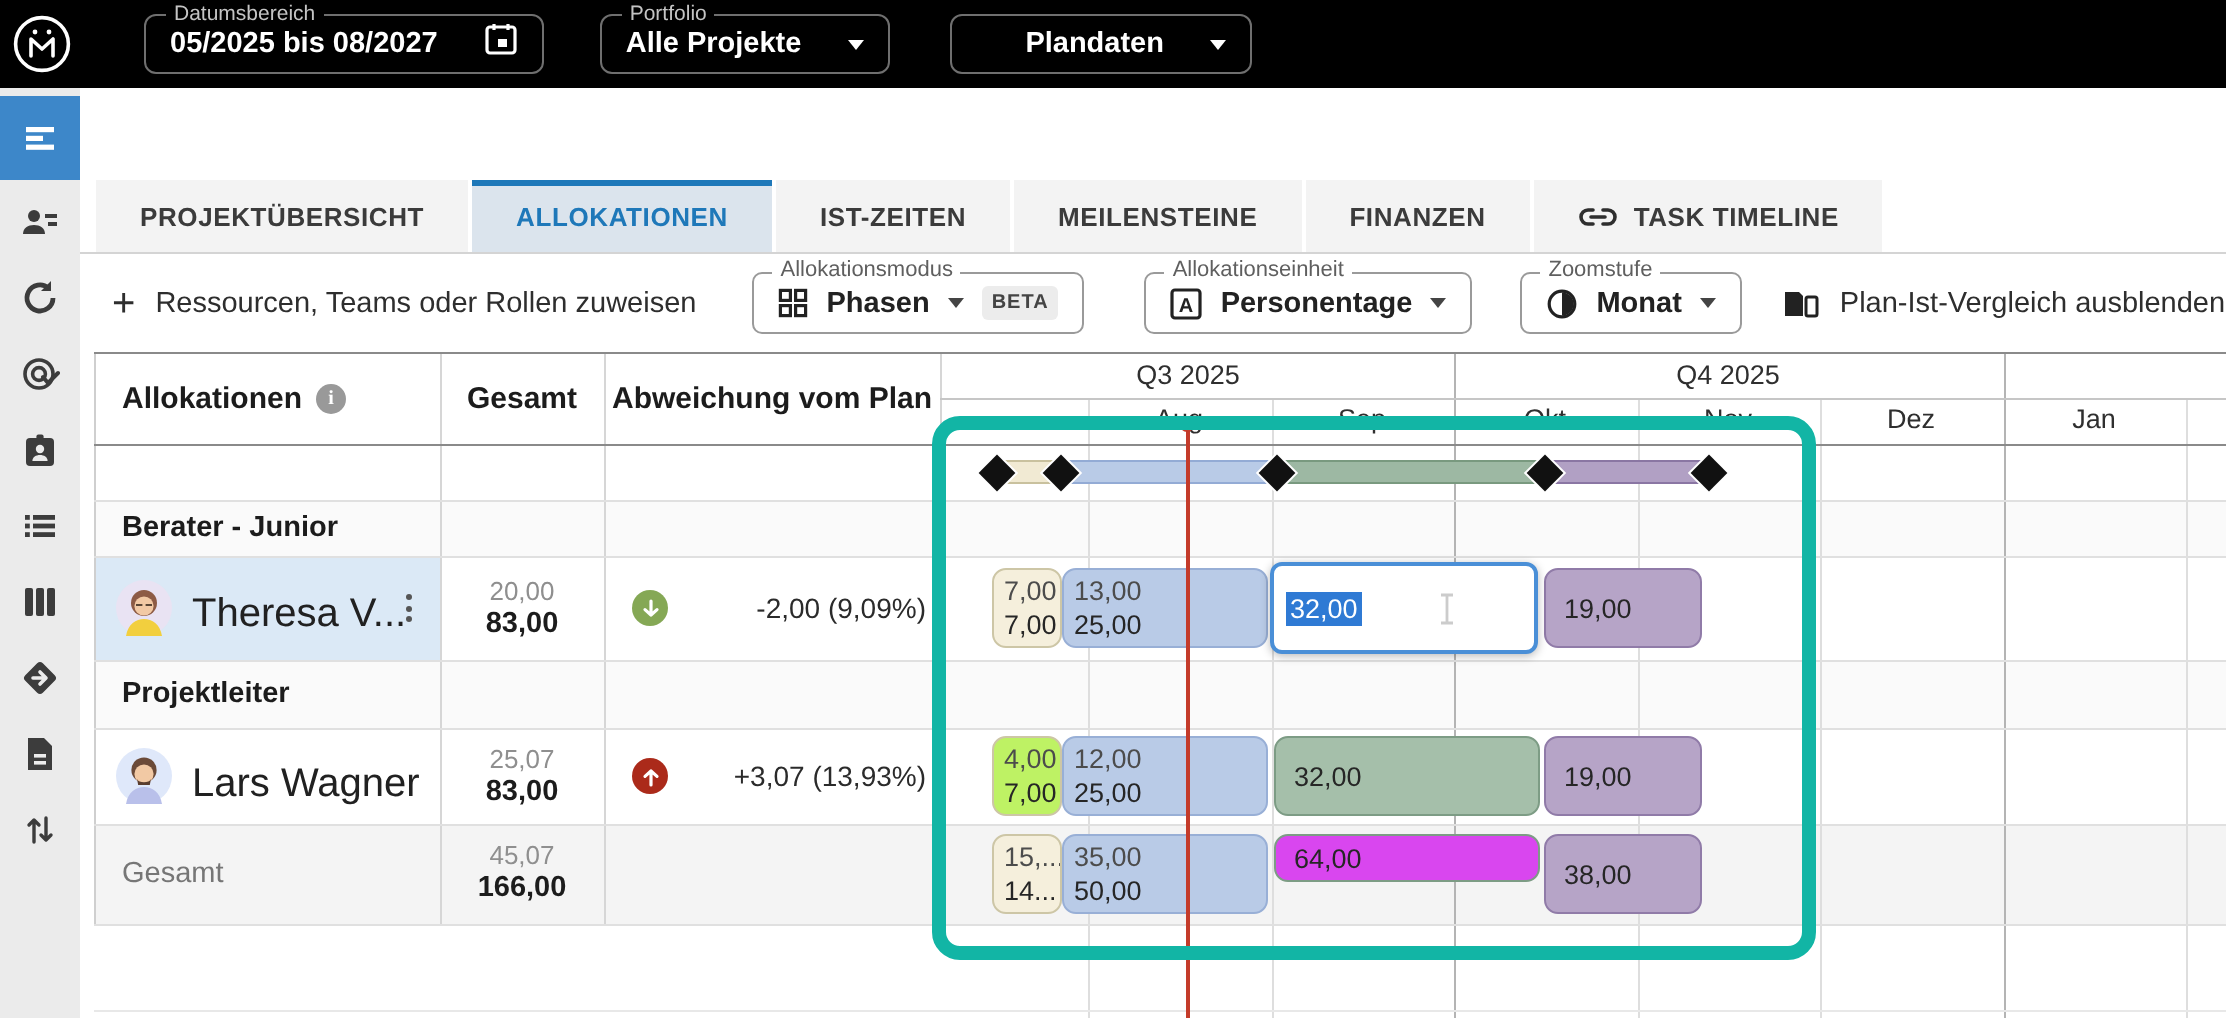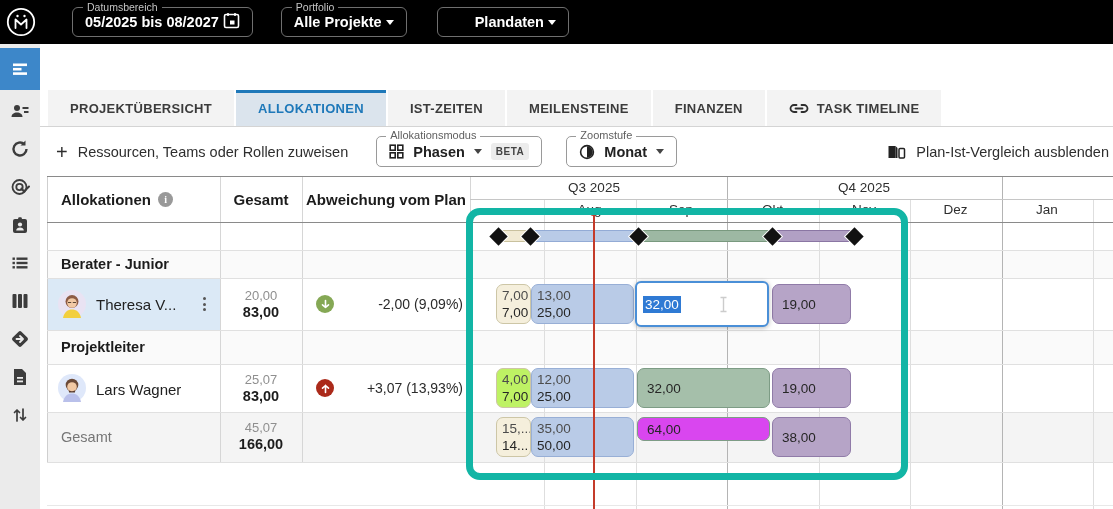--- a/index.html
+++ b/index.html
@@ -2,21 +2,21 @@
 <html><head>
 <meta charset="utf-8">
 <style>
   html,body{margin:0;padding:0;background:#fff;}
   *{box-sizing:border-box;font-family:"Liberation Sans",sans-serif;}
   #page{position:relative;width:1113px;height:509px;overflow:hidden;background:#fff;}
 
   
   #topbar{position:absolute;left:0;top:0;width:1113px;height:44px;background:#000;display:flex;align-items:center;gap:14px;padding-left:5px;z-index:50;}
   .logo{width:31px;height:31px;flex:0 0 31px;display:flex;align-items:center;justify-content:center;}
-  .tb-field{position:relative;border:1px solid #6f6f6f;border-radius:6px;height:30px;display:flex;align-items:center;gap:4px;padding:0 12px;color:#fff;}
+  .tb-field{position:relative;border:1px solid #6f6f6f;border-radius:6px;height:30px;display:flex;align-items:center;gap:23px;padding:0 12px;color:#fff;}
   .tb-field .legend{position:absolute;top:-7px;left:10px;font-size:10.5px;color:#c4c4c4;background:#000;padding:0 4px;line-height:12px;}
   .tb-val{font-size:14.5px;font-weight:bold;color:#fff;white-space:nowrap;}
   .caret{width:0;height:0;border-left:4.5px solid transparent;border-right:4.5px solid transparent;border-top:5px solid currentColor;display:inline-block;}
   .tb-caret{color:#fff;}
 
   
   #sidebar{position:absolute;left:0;top:44px;width:40px;height:465px;background:#ebebeb;z-index:45;}
   .sb-item{width:40px;height:38px;display:flex;align-items:center;justify-content:center;}
   .sb-item.active{height:42px;background:#3d87c9;margin-top:4px;margin-bottom:2px;}
   .sb-item svg{display:block;}
@@ -42,21 +42,21 @@
   .fieldset .legend{position:absolute;top:-8px;left:9px;font-size:11px;color:#5f5f5f;background:#fff;padding:0 4px;line-height:13px;}
   .fs-val{font-size:14.5px;color:#222;font-weight:bold;white-space:nowrap;}
   .fs-caret{color:#444;}
   .beta{background:#ececec;border-radius:3px;font-size:10px;font-weight:bold;color:#444;padding:3px 5px;letter-spacing:.5px;}
   #plan-ist{margin-left:auto;margin-right:4px;}
 
   
   .abs{position:absolute;}
   .hdr-txt{font-size:15px;font-weight:bold;color:#1c1c1c;white-space:nowrap;}
   .group-txt{font-size:14.5px;font-weight:bold;color:#1c1c1c;}
-  .name-txt{font-size:15px;color:#212121;white-space:nowrap;}
+  .name-txt{font-size:20px;color:#212121;white-space:nowrap;}
   .tot2{display:flex;flex-direction:column;align-items:center;line-height:16px;}
   .tot2 .sec{font-size:13px;color:#8f8f8f;}
   .tot2 .pri{font-size:14.5px;font-weight:bold;color:#1c1c1c;}
   .dev-badge{width:18px;height:18px;border-radius:50%;display:flex;align-items:center;justify-content:center;}
   .dev-txt{font-size:14px;color:#2b2b2b;}
   .kebab{display:flex;flex-direction:column;gap:2.5px;}
   .kebab i{width:3px;height:3px;border-radius:50%;background:#555;}
   .info-dot{width:15px;height:15px;border-radius:50%;background:#999;color:#fff;font-size:10px;font-weight:bold;display:inline-flex;align-items:center;justify-content:center;font-family:"Liberation Serif",serif;}
   .q-label,.m-label{position:absolute;transform:translateX(-50%);font-size:13.5px;color:#2f2f2f;white-space:nowrap;z-index:3;}
   .phase-bar{position:absolute;height:12px;border-radius:3px;z-index:6;}
@@ -206,20 +206,29 @@
       <span class="legend">Allokationsmodus</span>
       <svg width="15" height="15" viewBox="0 0 15 15">
           <rect x="1.2" y="1.2" width="5" height="5" fill="none" stroke="#222" stroke-width="1.6"></rect>
           <rect x="8.8" y="1.2" width="5" height="5" fill="none" stroke="#222" stroke-width="1.6"></rect>
           <rect x="1.2" y="8.8" width="5" height="5" fill="none" stroke="#222" stroke-width="1.6"></rect>
           <rect x="8.8" y="8.8" width="5" height="5" fill="none" stroke="#222" stroke-width="1.6"></rect>
         </svg>
       <span class="fs-val">Phasen</span>
       <span class="caret fs-caret"></span>
       <span class="beta">BETA</span>
+    </div>
+    <div class="fieldset" style="margin-left:10px;">
+      <span class="legend">Allokationseinheit</span>
+      <svg width="16" height="16" viewBox="0 0 16 16">
+          <rect x="1" y="1" width="14" height="14" rx="1.5" fill="none" stroke="#222" stroke-width="1.6"></rect>
+          <text x="8" y="11.8" text-anchor="middle" font-size="10" font-weight="bold" fill="#222" font-family="Liberation Sans,sans-serif">A</text>
+        </svg>
+      <span class="fs-val">Personentage</span>
+      <span class="caret fs-caret"></span>
     </div>
     <div class="fieldset" style="margin-left:4px;">
       <span class="legend">Zoomstufe</span>
       <svg width="16" height="16" viewBox="0 0 16 16">
           <circle cx="8" cy="8" r="6.4" fill="none" stroke="#222" stroke-width="1.6"></circle>
           <path d="M8 2.2a5.8 5.8 0 0 1 0 11.6z" fill="#222"></path>
         </svg>
       <span class="fs-val">Monat</span>
       <span class="caret fs-caret"></span>
     </div>

